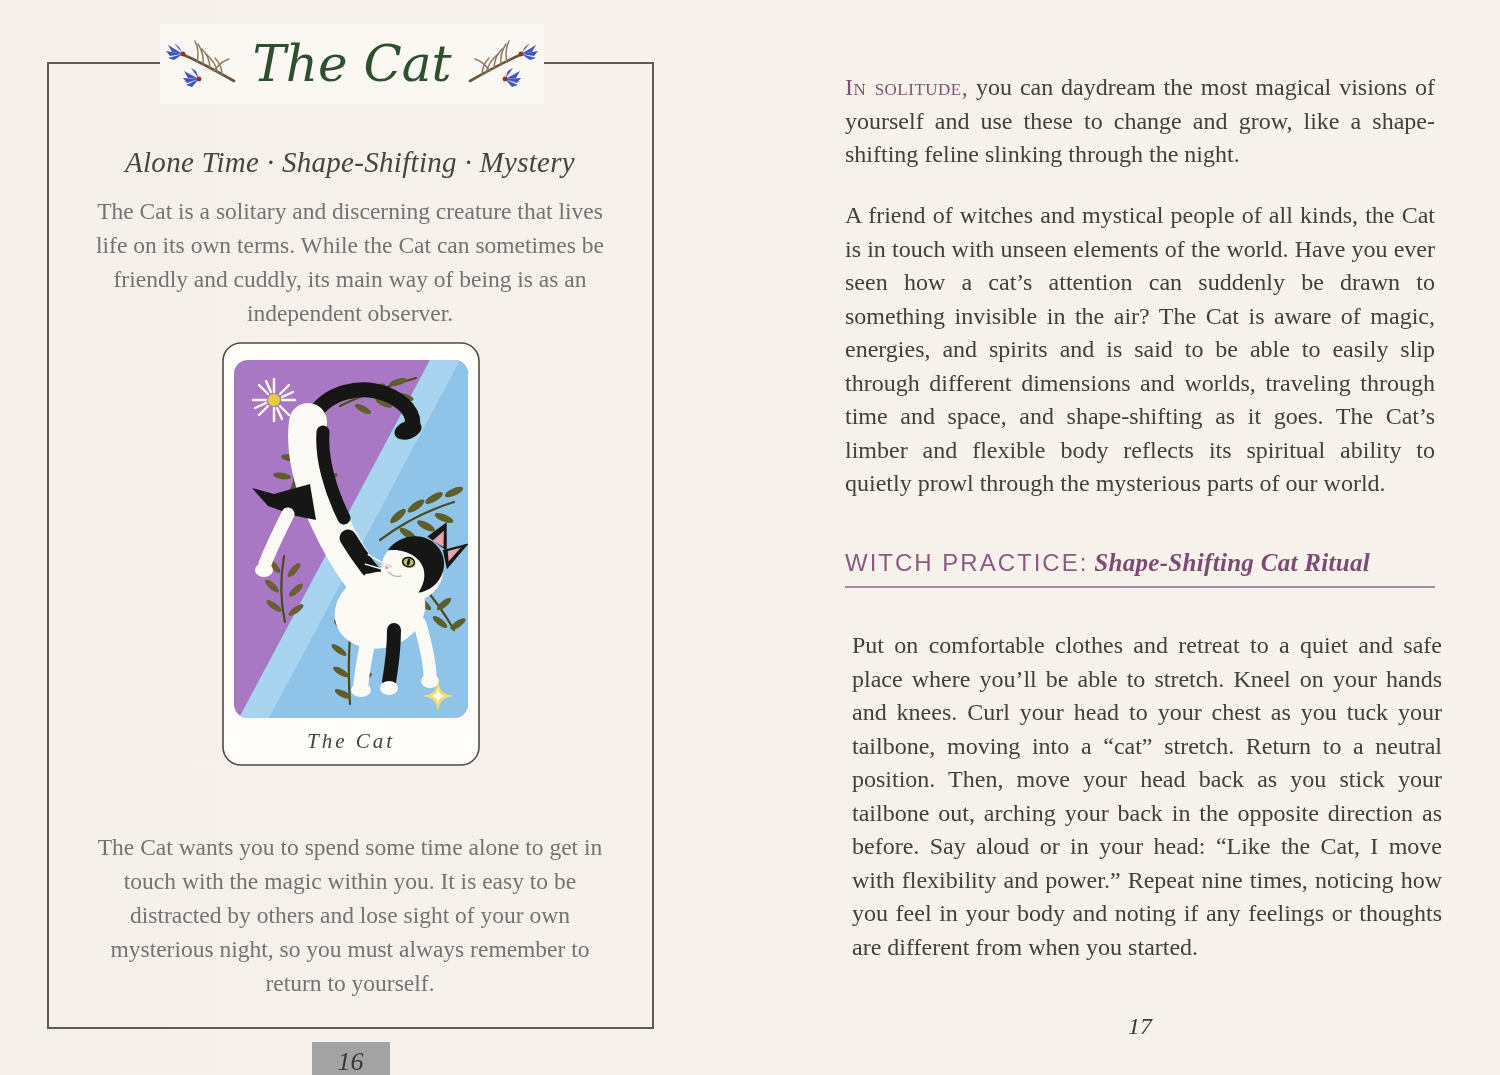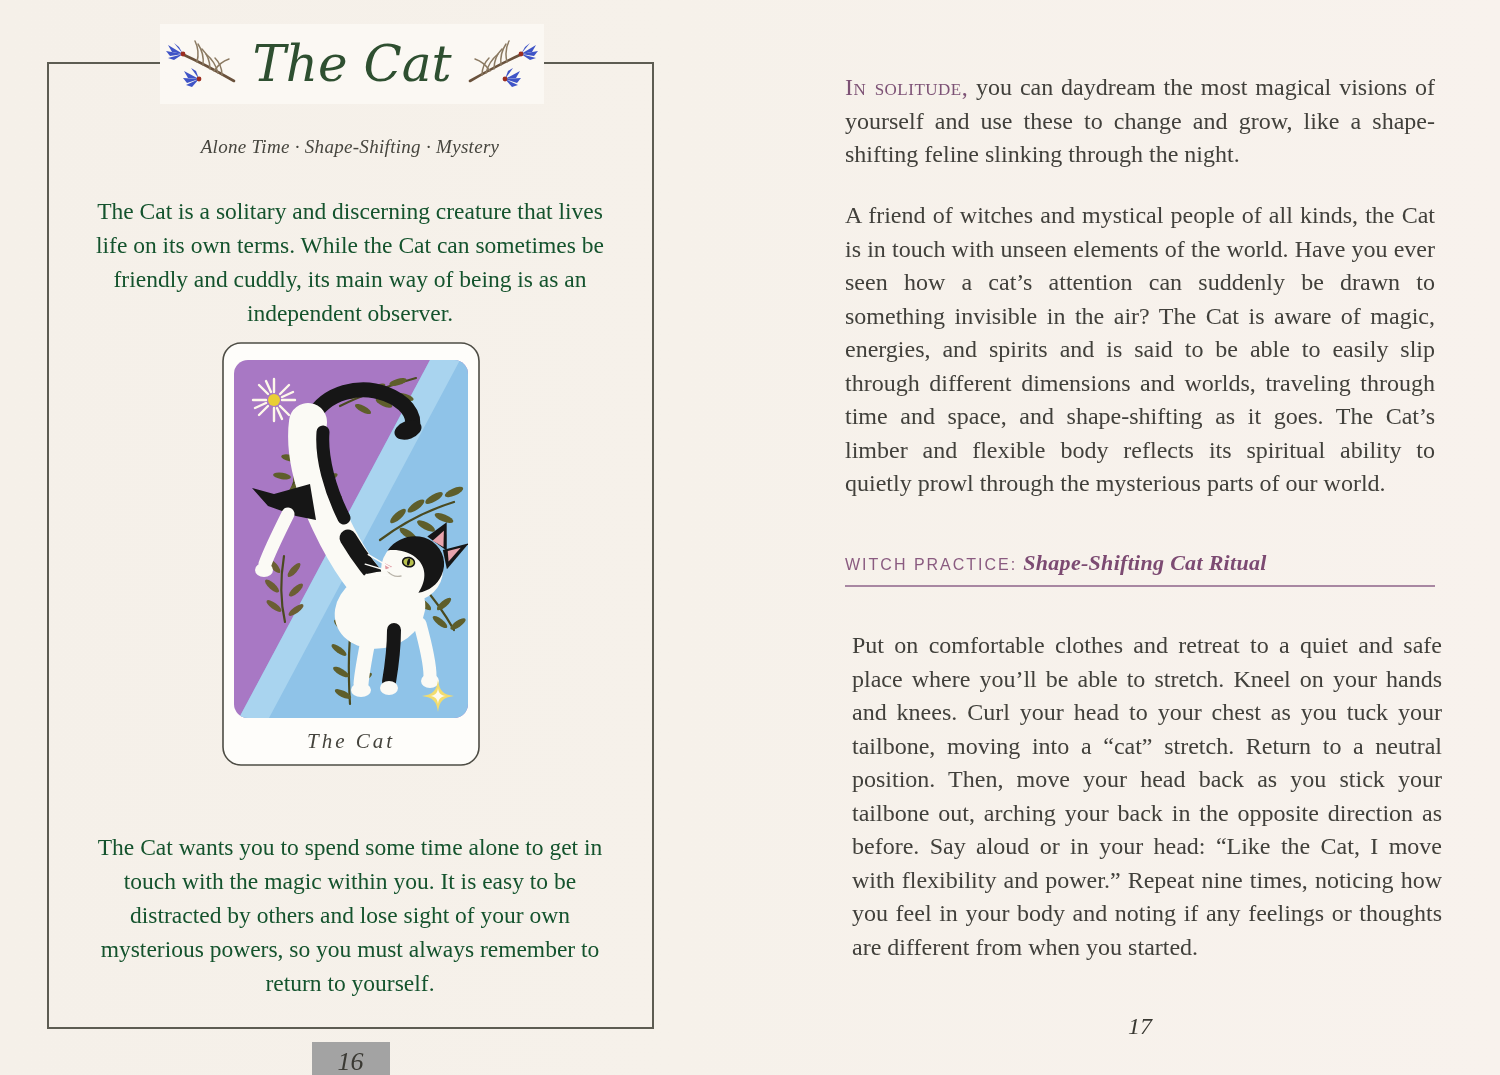--- a/index.html
+++ b/index.html
@@ -12,39 +12,39 @@
   .abs{position:absolute;}
   
   .frame{left:47px;top:62px;width:603px;height:963px;border:2px solid #5d5c52;}
   .title-box{left:160px;top:24px;width:384px;height:80px;background:#fbf8f3;
     display:flex;align-items:center;justify-content:center;gap:12px;z-index:3;}
   .page-title{font-family:"DejaVu Serif",serif;font-style:italic;font-weight:500;
     font-size:50px;color:#2e4f30;margin:0;line-height:1;letter-spacing:0px;white-space:nowrap;}
   .sprig{flex:0 0 auto;}
   .sprig.flip{transform:scaleX(-1);}
   .keywords{left:80px;top:117px;width:540px;text-align:center;font-style:italic;
-    font-size:19px;color:#46453e;letter-spacing:.3px;}
-  .lpara{width:540px;left:80px;text-align:center;font-size:23.5px;line-height:34px;color:#14532d;}
+    font-size:29px;color:#46453e;letter-spacing:.3px;}
+  .lpara{width:540px;left:80px;text-align:center;font-size:23.5px;line-height:34px;color:#737373;}
   .lpara1{top:170px;}
   .lpara2{top:806px;}
   .card{left:222px;top:342px;width:258px;height:424px;}
   .pagenum-wrap{left:47px;top:1006px;width:607px;text-align:center;z-index:3;}
   .pagenum-wrap span{display:inline-block;background:#a3a3a3;padding:0 26px;
     font-style:italic;font-size:26px;color:#3a3933;line-height:40px;margin-top:36px;}
   
   .rpara{left:845px;width:590px;text-align:justify;font-size:24px;line-height:33.5px;color:#41403b;}
   .rpara1{top:47px;font-family:Liberation Serif, serif;}
   .rpara2{top:183px;margin-top:16px;}
   .rpara3{top:605px;margin-left:7px;}
   .lead-caps{font-variant:small-caps;color:#7d5275;letter-spacing:.5px;}
   .practice{left:845px;top:549px;width:590px;margin:0;font-weight:normal;
     border-bottom:2px solid #a887a2;padding-bottom:9px;white-space:nowrap;}
-  .practice-label{font-family:"Liberation Sans",sans-serif;font-size:16px;
+  .practice-label{font-family:"Liberation Sans",sans-serif;font-size:24px;
     letter-spacing:2px;color:#8a5b80;}
-  .practice-title{font-style:italic;font-weight:bold;font-size:22px;color:#7c4a72;letter-spacing:.3px;}
+  .practice-title{font-style:italic;font-weight:bold;font-size:25px;color:#7c4a72;letter-spacing:.3px;}
   .pagenum-right{left:845px;top:1006px;width:590px;text-align:center;
     font-style:italic;font-size:24px;color:#3a3933;line-height:40px;}
 </style>
 </head>
 <body>
 
 <div class="abs frame"></div>
 
 <div class="abs title-box">
   <svg class="sprig" width="74" height="58" viewBox="0 0 74 58">
@@ -249,21 +249,21 @@
       <g transform="translate(216,354)">
         <path d="M0,-16 C1.5,-5 5,-1.5 16,0 C5,1.5 1.5,5 0,16 C-1.5,5 -5,1.5 -16,0 C-5,-1.5 -1.5,-5 0,-16 Z" fill="#f2dc6e"></path>
         <path d="M0,-8 C0.8,-2.5 2.5,-0.8 8,0 C2.5,0.8 0.8,2.5 0,8 C-0.8,2.5 -2.5,0.8 -8,0 C-2.5,-0.8 -0.8,-2.5 0,-8 Z" fill="#fdfaef"></path>
       </g>
     </g>
 
     <text x="129" y="406" text-anchor="middle" font-family="Liberation Serif, serif" font-style="italic" font-size="21" letter-spacing="3" fill="#45443d">The Cat</text>
   </svg>
 </div>
 
-<p class="abs lpara lpara2">The Cat wants you to spend some time alone to get in touch with the magic within you. It is easy to be distracted by others and lose sight of your own mysterious powers, so you must always remember to return to yourself.</p>
+<p class="abs lpara lpara2">The Cat wants you to spend some time alone to get in touch with the magic within you. It is easy to be distracted by others and lose sight of your own mysterious night, so you must always remember to return to yourself.</p>
 
 <div class="abs pagenum-wrap">
   <span>16</span>
 </div>
 
 <p class="abs rpara rpara1"><span class="lead-caps">In solitude,</span> <span>you can daydream the most magical visions of yourself and use these to change and grow, like a shape-shifting feline slinking through the night.</span></p>
 
 <p class="abs rpara rpara2">A friend of witches and mystical people of all kinds, the Cat is in touch with unseen elements of the world. Have you ever seen how a cat’s attention can suddenly be drawn to something invisible in the air? The Cat is aware of magic, energies, and spirits and is said to be able to easily slip through different dimensions and worlds, traveling through time and space, and shape-shifting as it goes. The Cat’s limber and flexible body reflects its spiritual ability to quietly prowl through the mysterious parts of our world.</p>
 
 <h2 class="abs practice"><span class="practice-label">WITCH PRACTICE:</span> <span class="practice-title">Shape-Shifting Cat Ritual</span></h2>

